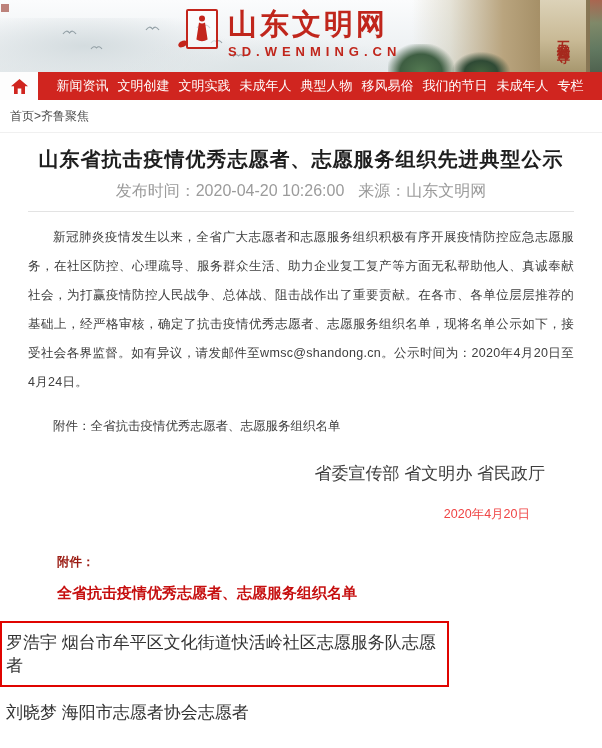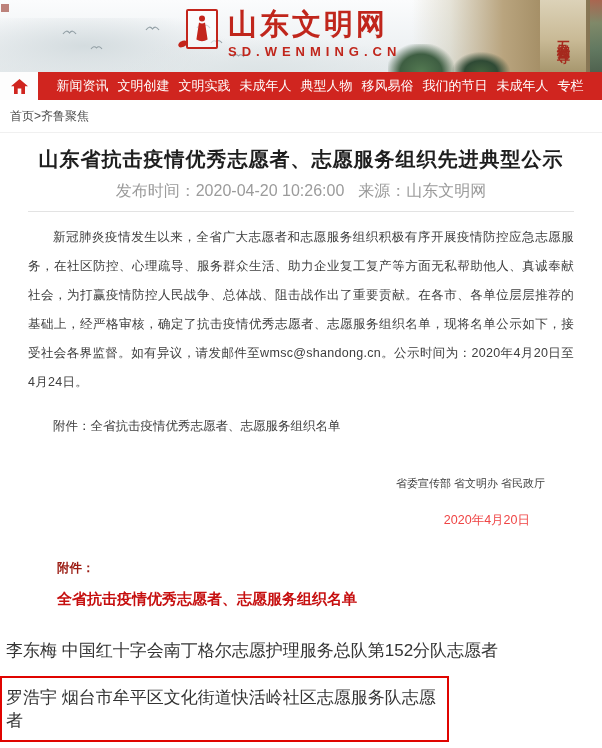--- a/index.html
+++ b/index.html
@@ -56,21 +56,21 @@
 
   
   .article-title { margin-top:13px; text-align:center; font-size:20px; font-weight:bold;
     color:#1e1e1e; letter-spacing:1px; }
   .meta { margin-top:8px; text-align:center; font-size:16px; color:#9b9b9b; }
   .meta .sep { display:inline-block; width:14px; }
   .divider { margin:9px 28px 0; border-top:1px solid #e3e3e3; height:0; }
   .body-text { margin:11px 28px 0; font-size:12.5px; color:#3d3d3d; line-height:29px;
     text-align:justify; text-indent:2em; letter-spacing:.3px; }
   .attach-line { margin:21px 28px 0; font-size:12.5px; color:#3d3d3d; text-indent:2em; }
-  .signature { margin-top:41px; text-align:right; padding-right:57px; font-size:11px; color:#3d3d3d; }
+  .signature { margin-top:27px; text-align:right; padding-right:57px; font-size:17px; color:#3d3d3d; }
   .sig-date { margin-top:21px; text-align:right; padding-right:72px; font-size:12.5px; color:#ef4444; }
   .appendix-label { margin:31px 0 0 57px; font-size:12.5px; font-weight:bold; color:#9b1c13; }
   .appendix-title { margin:13px 0 0 57px; font-size:15px; font-weight:bold; color:#c60f0f; }
 
   
   .volunteer-list { margin-top:18px; }
   .v-row { font-size:17px; color:#333; padding:12px 0 12px 6px; }
   .v-row.highlight { width:449px; border:2px solid #e00400; padding:8px 0 8px 4px; margin:2px 0; }
 </style>
 </head>
@@ -157,17 +157,16 @@
 
 <p class="attach-line">附件：全省抗击疫情优秀志愿者、志愿服务组织名单</p>
 
 <div class="signature">省委宣传部 省文明办 省民政厅</div>
 <div class="sig-date">2020年4月20日</div>
 
 <div class="appendix-label">附件：</div>
 <div class="appendix-title">全省抗击疫情优秀志愿者、志愿服务组织名单</div>
 
 <div class="volunteer-list">
-  <div class="v-row">李东梅 中国红十字会南丁格尔志愿护理服务总队第152分队志愿者</div>
   <div class="v-row highlight">罗浩宇 烟台市牟平区文化街道快活岭社区志愿服务队志愿者</div>
   <div class="v-row">刘晓梦 海阳市志愿者协会志愿者</div>
 
 </div>
 
 </body></html>

